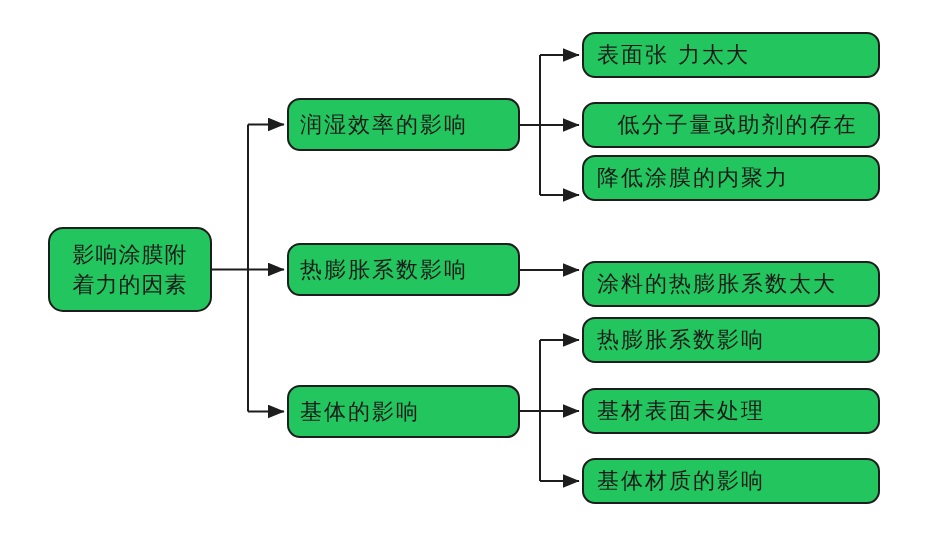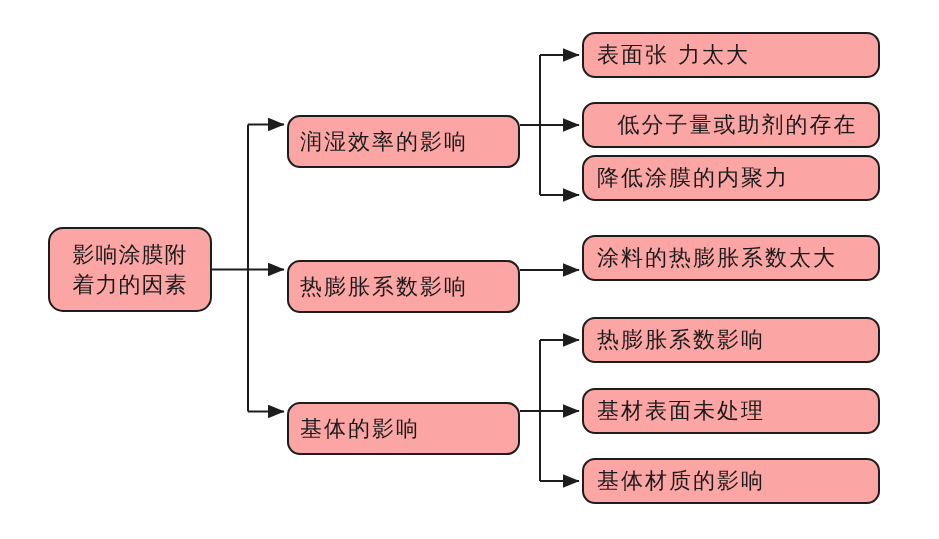--- a/index.html
+++ b/index.html
@@ -18,52 +18,51 @@
   .connectors {
     position: absolute;
     left: 0;
     top: 0;
   }
   .node {
     position: absolute;
     box-sizing: border-box;
     border: 2px solid #1d1d1d;
     border-radius: 13px;
-    background: #fca5a5;
+    background: #22c55e;
     color: #1a1a1a;
     display: flex;
     align-items: center;
     font-size: 22px;
     line-height: 1.35;
     letter-spacing: 2px;
   }
   .node.root {
     left: 48px;  top: 227px;  width: 164px; height: 85px;
     justify-content: center;
     text-align: center;
     letter-spacing: 1px;
     padding: 0 16px;
     border-radius: 15px;
   }
   .node.branch {
     width: 233px; height: 53px;
     padding-left: 11px;
-    margin-top: 17px;
   }
   .node.leaf {
     width: 298px; height: 46px;
     padding-left: 13px;
   }
   #branch-0 { left: 287px; top: 98px;  }
   #branch-1 { left: 287px; top: 243px; }
   #branch-2 { left: 287px; top: 385px; }
   #leaf-0 { left: 582px; top: 32px;  }
   #leaf-1 { left: 582px; top: 102px; justify-content: center; }
   #leaf-2 { left: 582px; top: 155px; }
-  #leaf-3 { left: 582px; top: 235px; }
+  #leaf-3 { left: 582px; top: 261px; }
   #leaf-4 { left: 582px; top: 317px; }
   #leaf-5 { left: 582px; top: 388px; }
   #leaf-6 { left: 582px; top: 458px; text-align: right; }
 </style>
 </head>
 <body>
 
 <div class="canvas">
 
   <svg class="connectors" width="939" height="539" viewBox="0 0 939 539">

